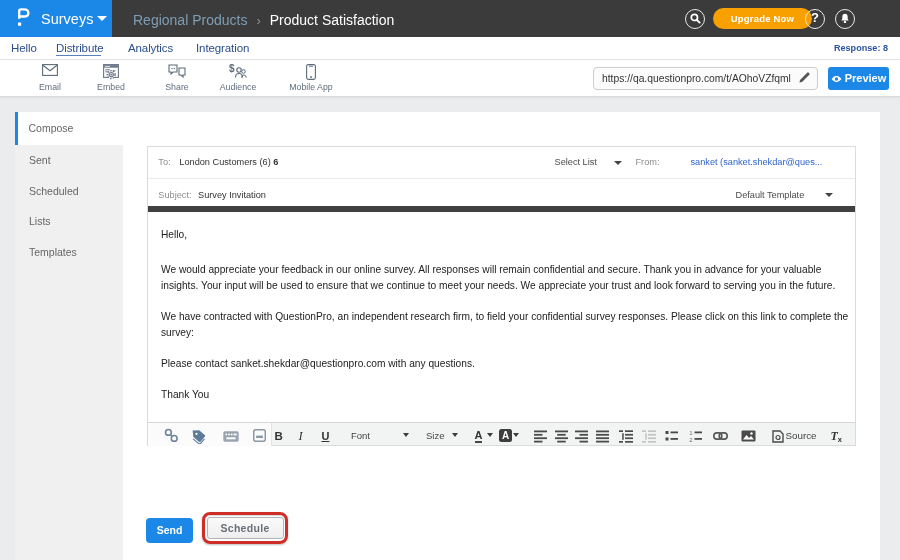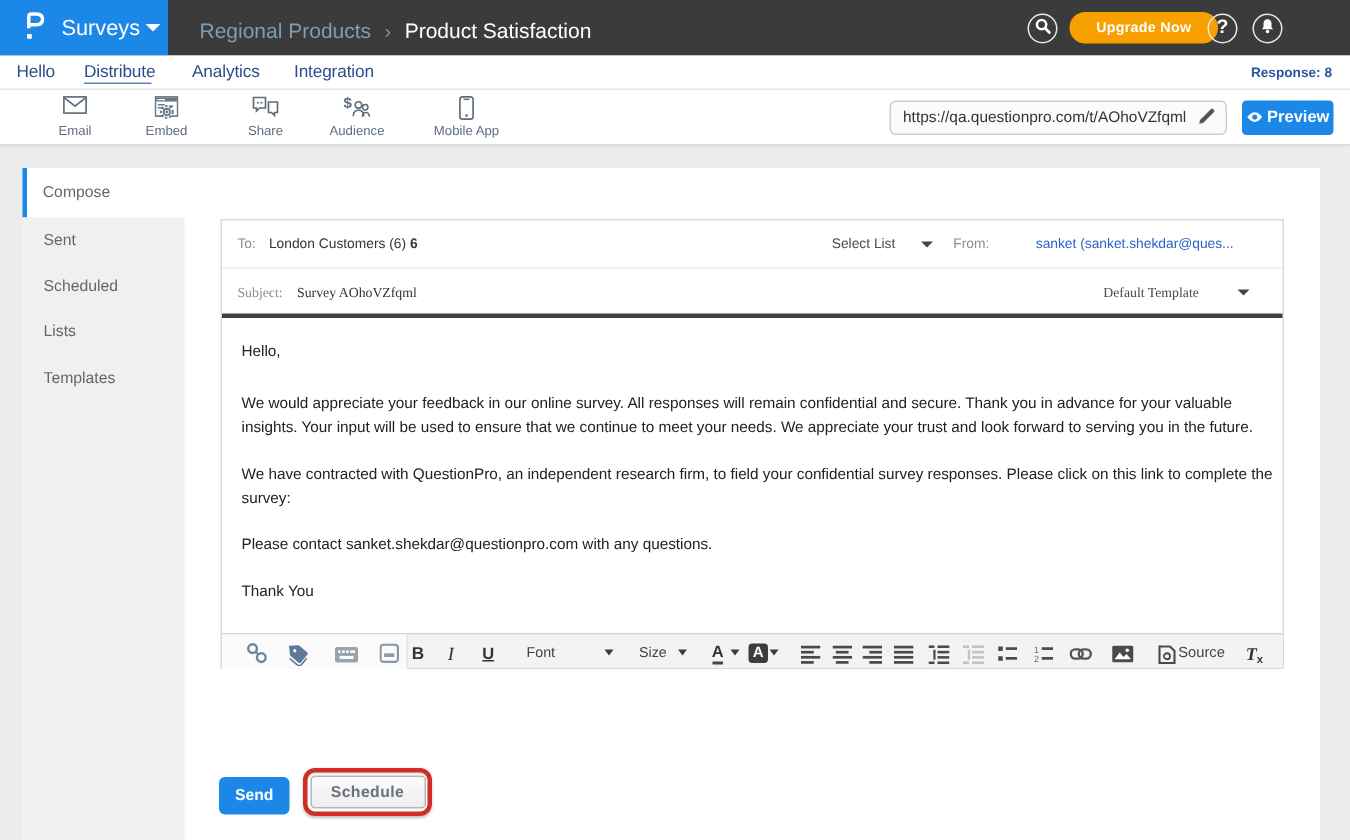--- a/index.html
+++ b/index.html
@@ -33,21 +33,21 @@
 
 
 #panel { position:absolute; left:15px; top:112px; width:865px; height:448px; background:#fff; }
 #sidebar { position:absolute; left:0px; top:32.5px; width:107.5px; height:415.5px; background:#f0f0f1; }
 #compose { position:absolute; left:0; top:0; width:107.5px; height:32.5px; background:#fff; border-left:3.5px solid #1b87e6; line-height:32.5px; font-size:10.5px; color:#666; padding-left:10.5px; }
 .sitem { position:absolute; left:14px; font-size:10.5px; color:#666; }
 
 
 #card { position:absolute; left:131.5px; top:34px; width:709.5px; height:300px; background:#fff; border:1px solid #d9dbdd; }
 .row1 { position:absolute; left:0; top:0; width:100%; height:31.5px; border-bottom:1px solid #eaeaea; font-size:9.2px; line-height:31.5px; }
-.row2 { position:absolute; left:0; top:31.5px; width:100%; height:33px; border-bottom:3px solid #404040; font-size:9.2px; line-height:33px;font-family:Liberation Serif, serif; }
+.row2 { position:absolute; left:0; top:31.5px; width:100%; height:33px; border-bottom:6px solid #404040; font-size:9.2px; line-height:33px; }
 .glabel { color:#8e8e8e; }
 .caret { display:inline-block; width:0; height:0; border-left:4px solid transparent; border-right:4px solid transparent; border-top:4.5px solid #444; vertical-align:middle; }
 #body-text { position:absolute; left:0; top:64.5px; width:100%; padding:15.7px 2px 0 13.5px; font-size:10.2px; color:#222; }
 #body-text p { line-height:16.2px; margin:0 0 14.6px 0; }
 #body-text p.first { margin-bottom:18.7px; }
 
 
 #edbar { position:absolute; left:0; bottom:0; width:100%; height:23.5px; background:#f2f3f3; border-top:1px solid #d6d6d6; }
 #edbar .wgroup { position:absolute; left:0; top:0; width:124px; height:23.5px; background:#fbfbfb; border-right:1px solid #e3e3e3; }
 .ei { position:absolute; top:0; height:23.5px; line-height:26px; }
@@ -172,21 +172,21 @@
     <div class="row1">
       <span class="glabel" style="position:absolute; left:10.8px;">To:</span>
       <span style="position:absolute; left:31.8px; color:#333;">London Customers (6) <b>6</b></span>
       <span style="position:absolute; left:407px; color:#4a4a4a;">Select List</span>
       <span class="caret" style="position:absolute; left:466px; top:13.5px;"></span>
       <span class="glabel" style="position:absolute; left:488px;">From:</span>
       <span style="position:absolute; left:543px; color:#2c63c8; white-space:nowrap;">sanket (sanket.shekdar@ques...</span>
     </div>
     <div class="row2">
       <span class="glabel" style="position:absolute; left:10.8px;">Subject:</span>
-      <span style="position:absolute; left:50.5px; color:#333;">Survey AOhoVZfqml</span>
+      <span style="position:absolute; left:50.5px; color:#333;">Survey Invitation</span>
       <span style="position:absolute; left:588px; color:#4a4a4a;">Default Template</span>
       <span class="caret" style="position:absolute; left:677px; top:14px;"></span>
     </div>
     <div id="body-text">
       <p class="first">Hello,</p>
       <p>We would appreciate your feedback in our online survey. All responses will remain confidential and secure. Thank you in advance for your valuable insights. Your input will be used to ensure that we continue to meet your needs. We appreciate your trust and look forward to serving you in the future.</p>
       <p>We have contracted with QuestionPro, an independent research firm, to field your confidential survey responses. Please click on this link to complete the survey:</p>
       <p>Please contact sanket.shekdar@questionpro.com with any questions.</p>
       <p>Thank You</p>
     </div>

